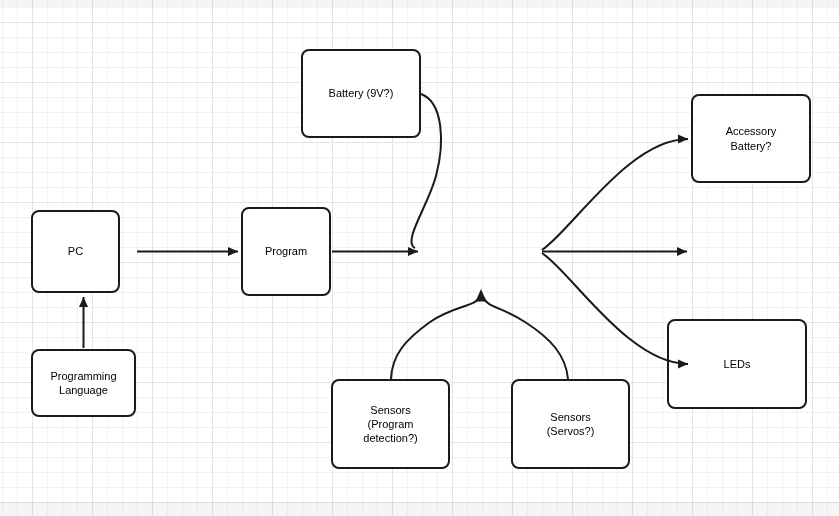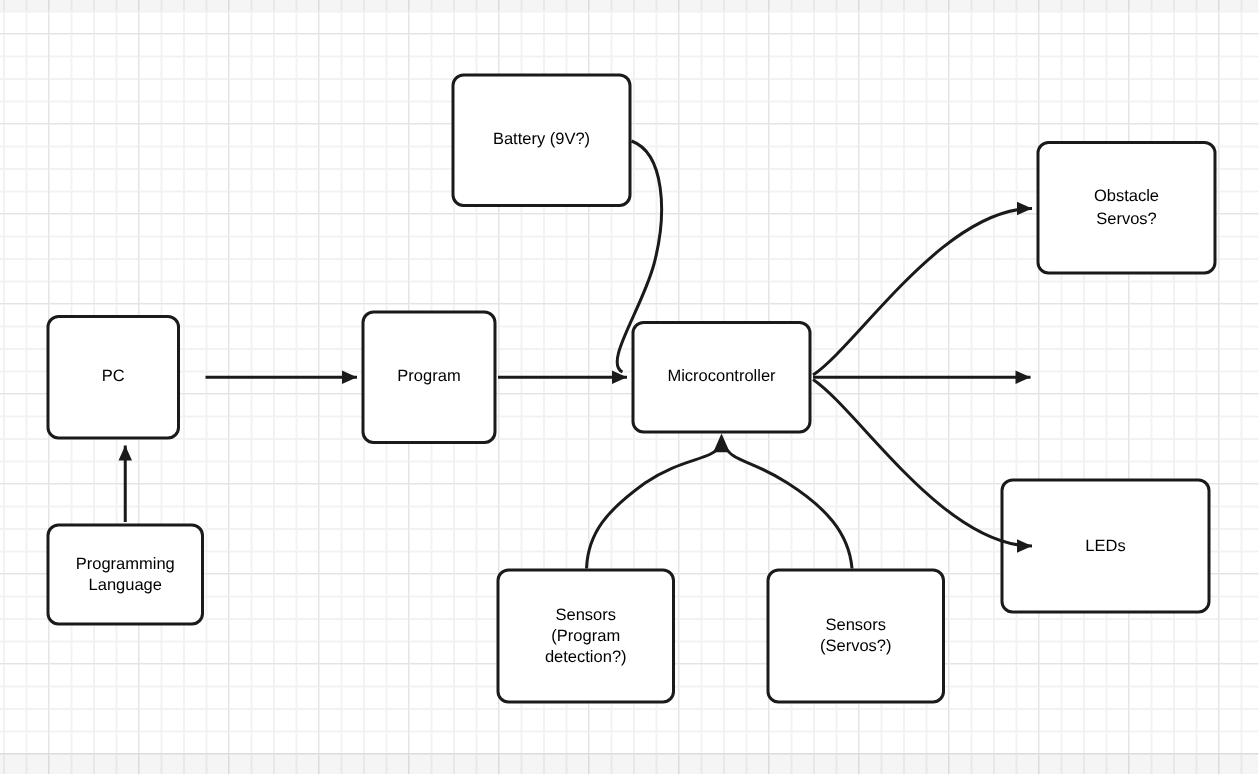--- a/index.html
+++ b/index.html
@@ -89,45 +89,40 @@
         <div>Language</div>
       </div>
   </div>
 
   <div class="node" style="left:301px; top:49px; width:120px; height:89px">
     <div>
         <div>Battery (9V?)</div>
       </div>
   </div>
 
-  <div class="node" style="left:421px; top:214px; width:120px; height:75px">
-    <div>
-        <div>Microcontroller</div>
-      </div>
-  </div>
 
   <div class="node" style="left:331px; top:379px; width:119px; height:90px">
     <div>
         <div>Sensors</div>
         <div>(Program</div>
         <div>detection?)</div>
       </div>
   </div>
 
   <div class="node" style="left:511px; top:379px; width:119px; height:90px">
     <div>
         <div>Sensors</div>
         <div>(Servos?)</div>
       </div>
   </div>
 
   <div class="node" style="left:691px; top:94px; width:120px; height:89px">
     <div>
-        <div>Obstacle</div>
-        <div>Servos?</div>
+        <div>Accessory</div>
+        <div>Battery?</div>
       </div>
   </div>
 
 
   <div class="node" style="left:667px; top:319px; width:140px; height:90px">
     <div>
         <div>LEDs</div>
       </div>
   </div>
 

